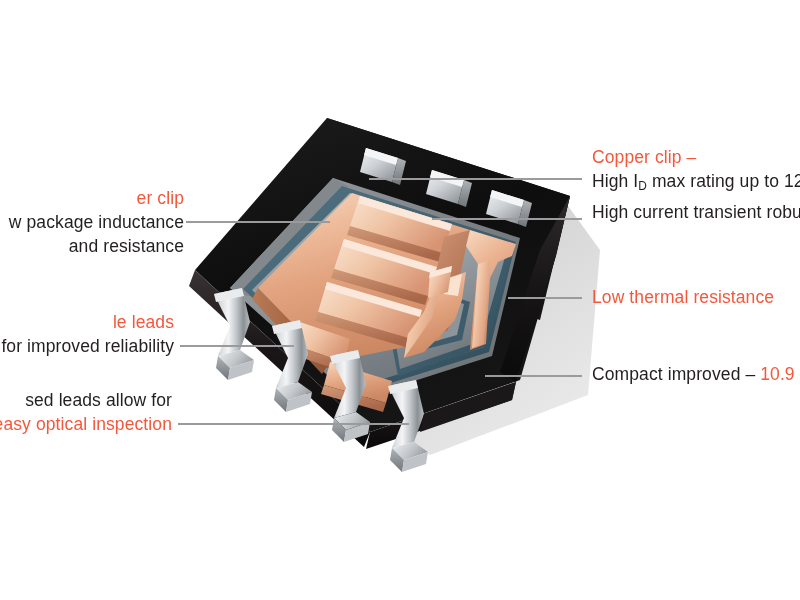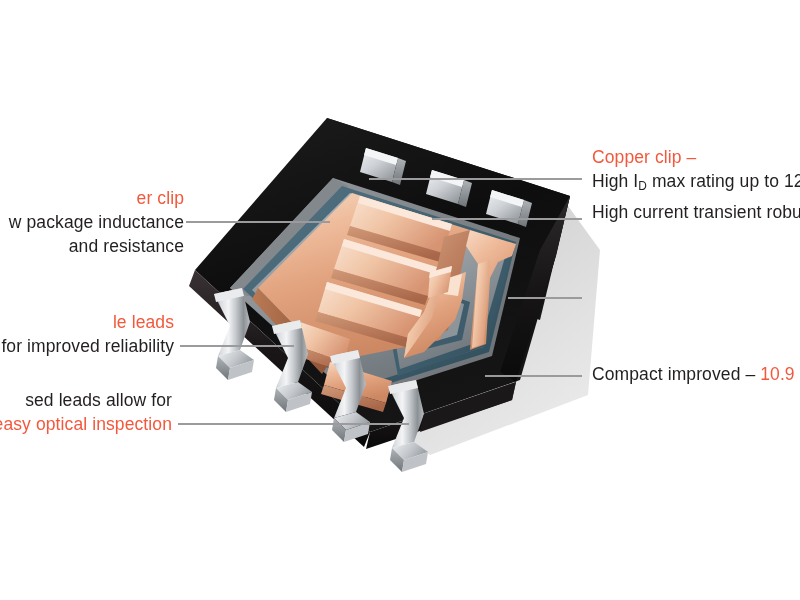--- a/index.html
+++ b/index.html
@@ -295,20 +295,23 @@
 
   <div class="callout right" style="left:592px; top:145px;">
     <span class="c-line hl">Copper clip –</span>
     <span class="c-line"><span>High I</span><sub>D</sub><span> max rating up to 12</span></span>
   </div>
 
   <div class="callout right" style="left:592px; top:200px;">
     <span class="c-line">High current transient robu</span>
   </div>
 
+  <div class="callout right" style="left:592px; top:285px;">
+    <span class="c-line hl">Low thermal resistance</span>
+  </div>
 
   <div class="callout right" style="left:592px; top:362px;">
     <span class="c-line"><span>Compact improved – </span><span class="hl">10.9 m</span></span>
   </div>
 
   <div class="callout left" style="left:-166px; top:186px; width:350px;">
     <span class="c-line hl">er clip</span>
     <span class="c-line">w package inductance</span>
     <span class="c-line">and resistance</span>
   </div>

